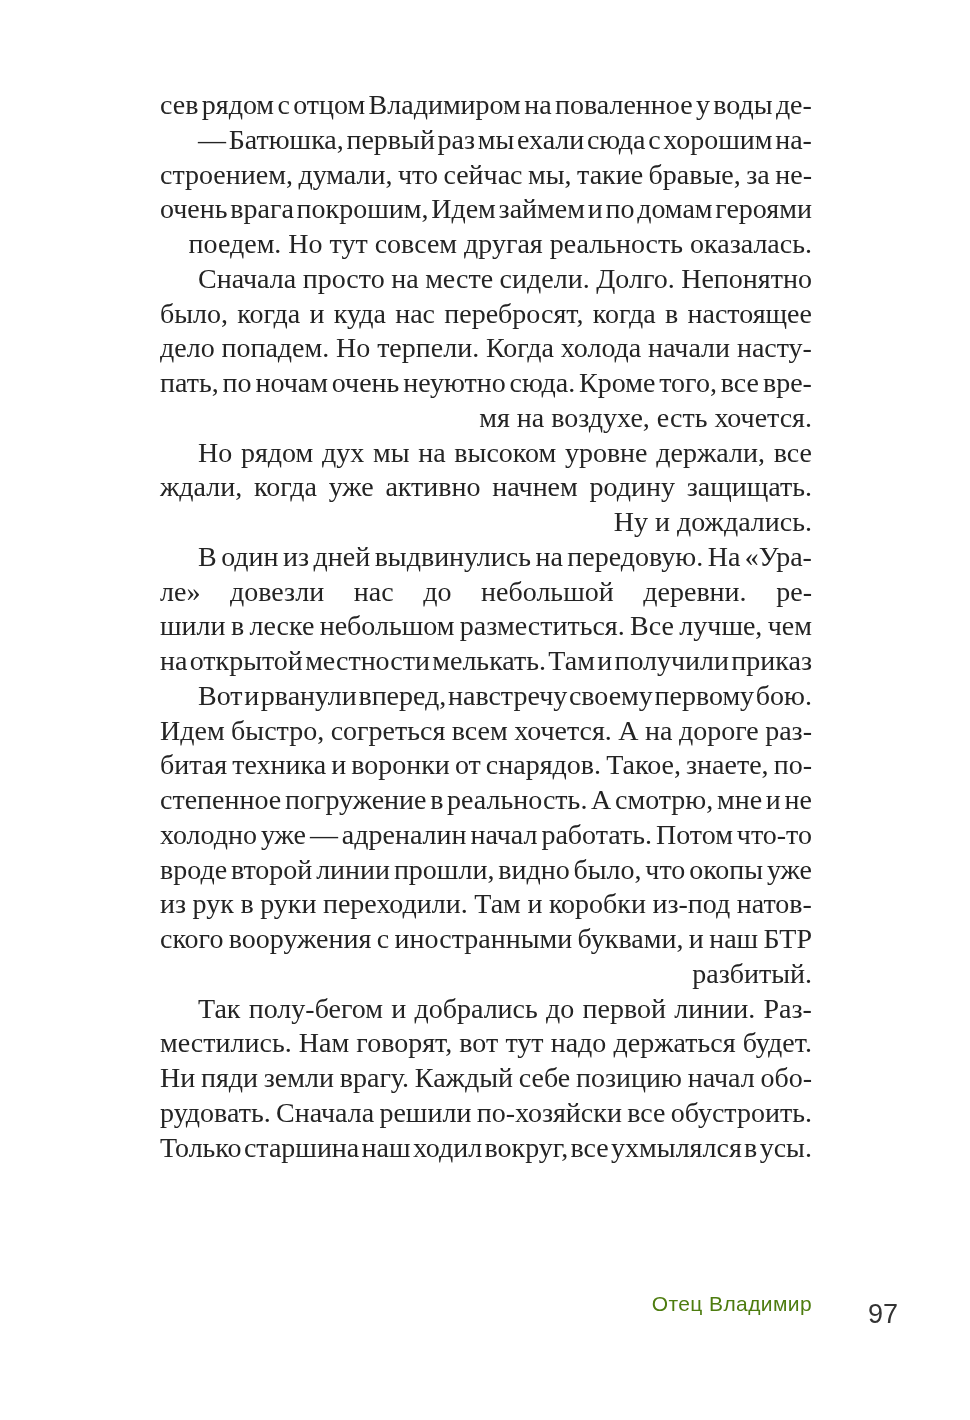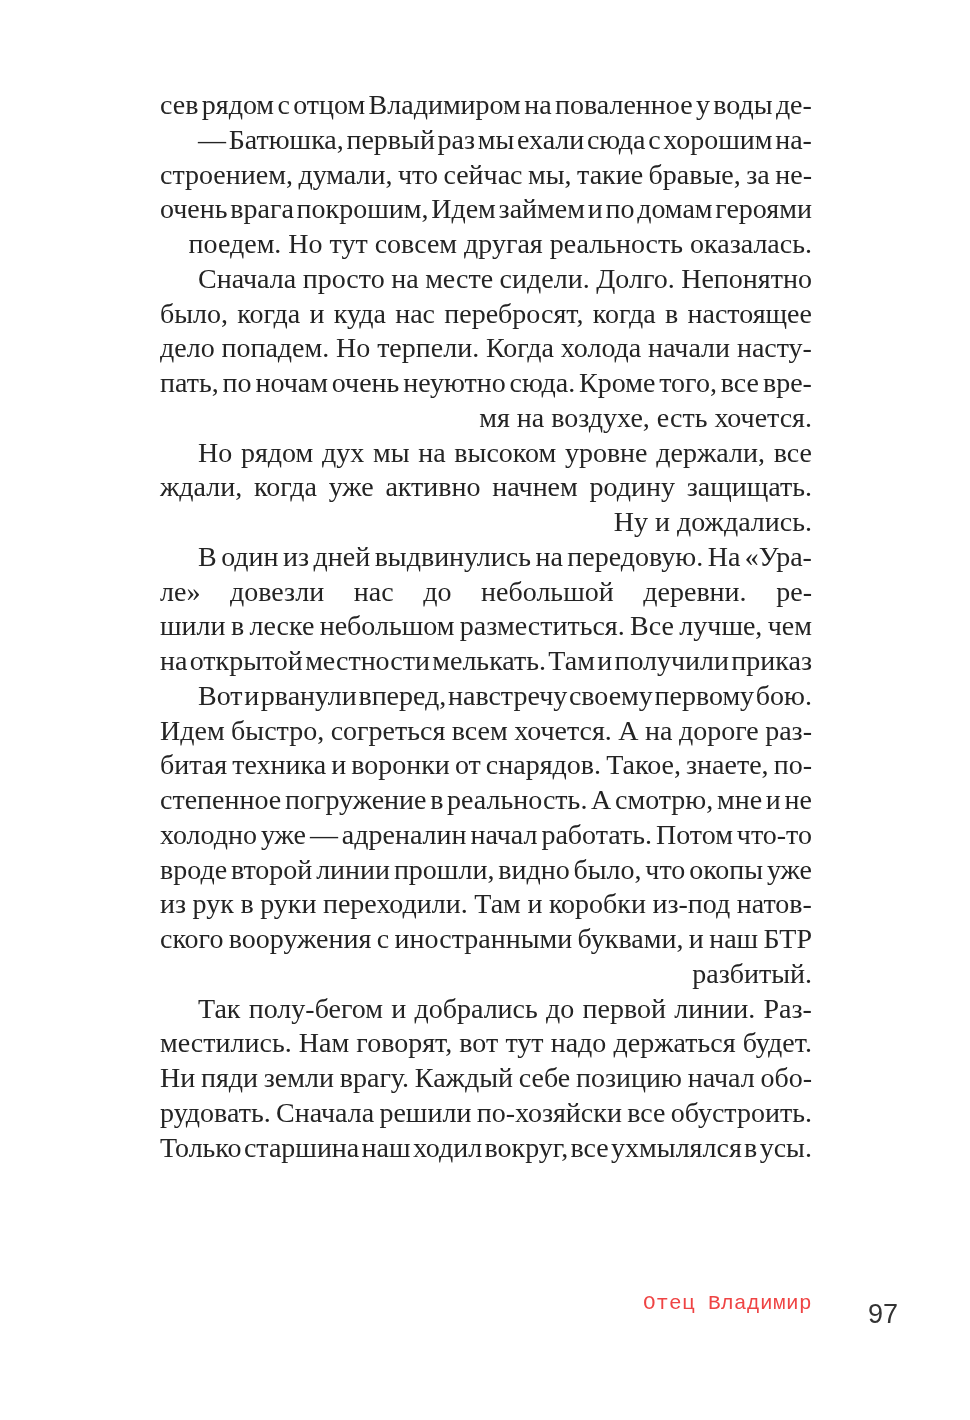--- a/index.html
+++ b/index.html
@@ -33,24 +33,24 @@
     display: flex;
     justify-content: space-between;
   }
   .line.indent {
     padding-left: 38px;
   }
   .footer-title {
     position: absolute;
     top: 1292px;
     right: 158px;
-    font-family: Liberation Mono, monospace;
+    font-family: Liberation Sans, sans-serif;
     font-size: 21px;
     letter-spacing: 0.4px;
-    color: #ef4444;
+    color: #4d7c0f;
   }
   .page-num {
     position: absolute;
     top: 1299px;
     left: 868px;
     font-family: "Liberation Sans", sans-serif;
     font-size: 27px;
     color: #333333;
   }
 </style>

